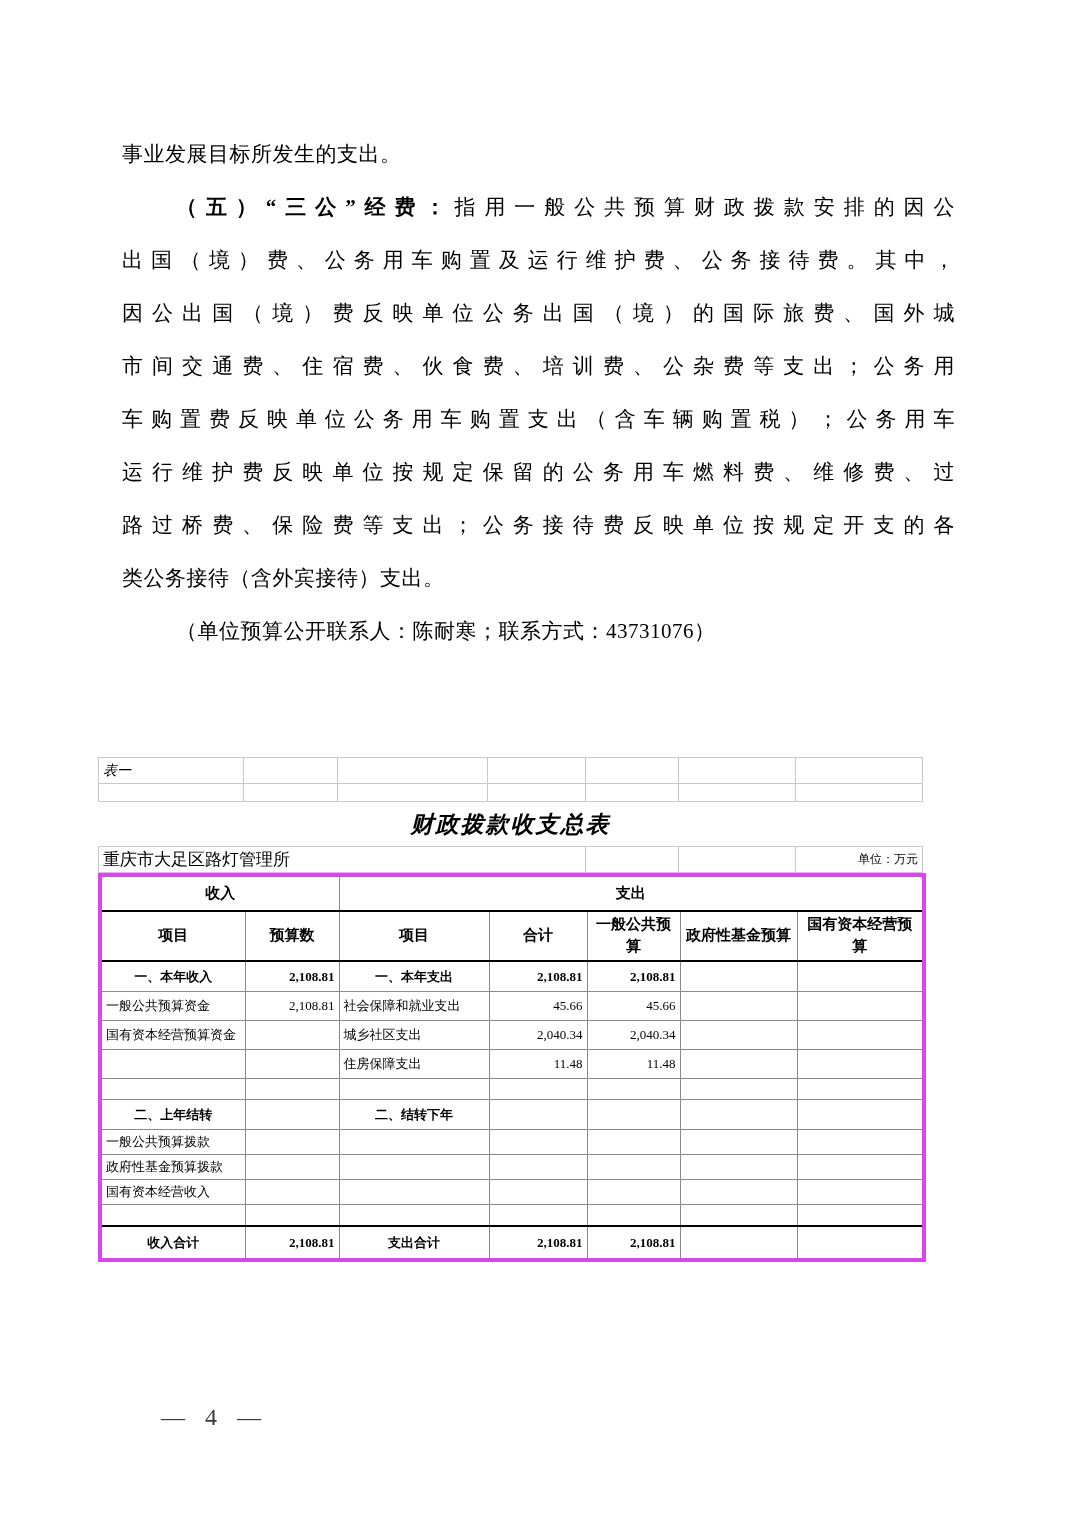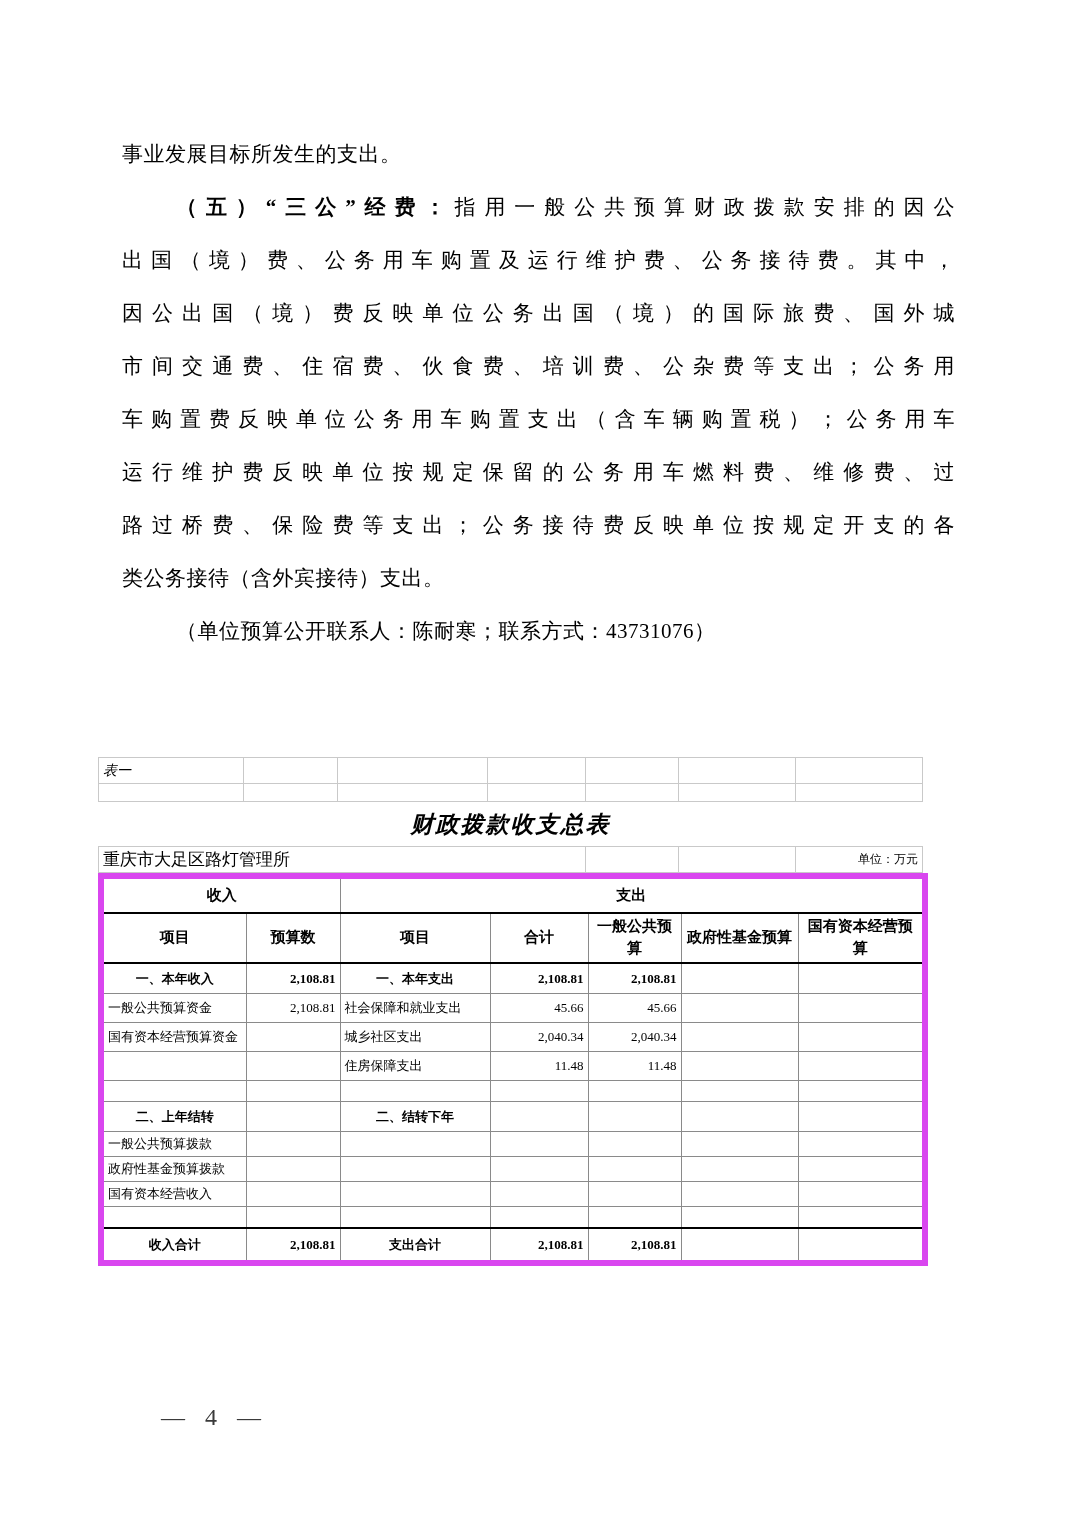--- a/index.html
+++ b/index.html
@@ -45,21 +45,21 @@
   .pregrid .tag-cell{font-style:italic;font-size:14px;}
   .pregrid .title-row td{
     border:none;
     font-size:23px;font-weight:bold;text-align:center;
     height:44px;letter-spacing:2px;font-style:italic;
   }
   .pregrid .unit-cell{text-align:right;font-size:12px;}
   .pregrid .org-cell{font-size:17px;}
 
   
-  .main{border:6px solid #d946ef;font-size:13px;}
+  .main{border:4px solid #d946ef;font-size:13px;}
   .main th,.main td{
     border:1px solid #8a8a8a;
     padding:0 4px;
     overflow:hidden;
   }
   .main .h1 th{
     font-size:15px;font-weight:bold;height:33px;text-align:center;
     border-bottom:2px solid #000;
   }
   .main .h2 th{

